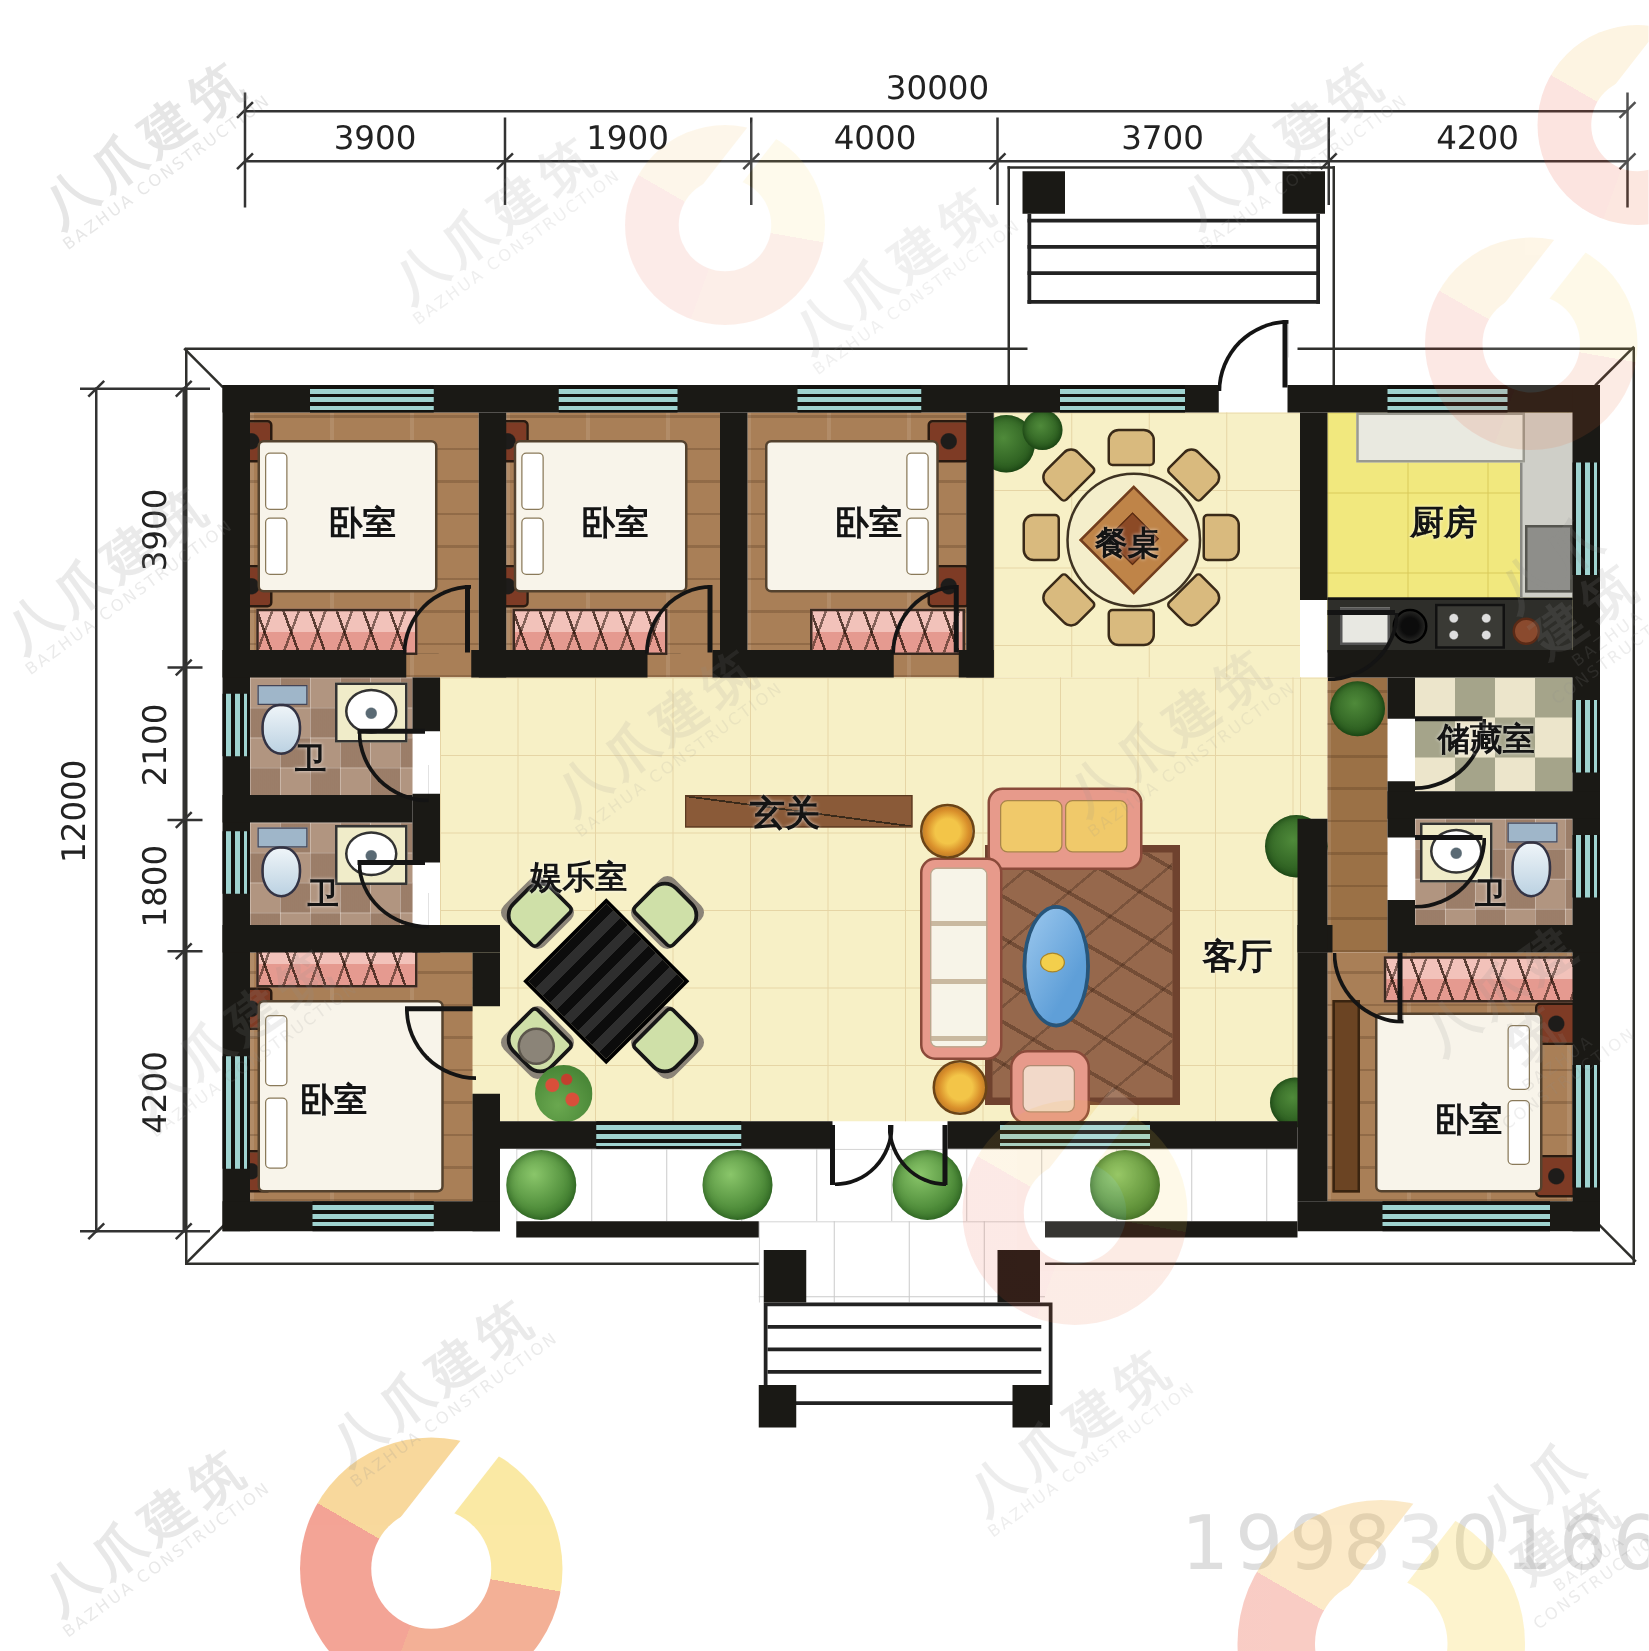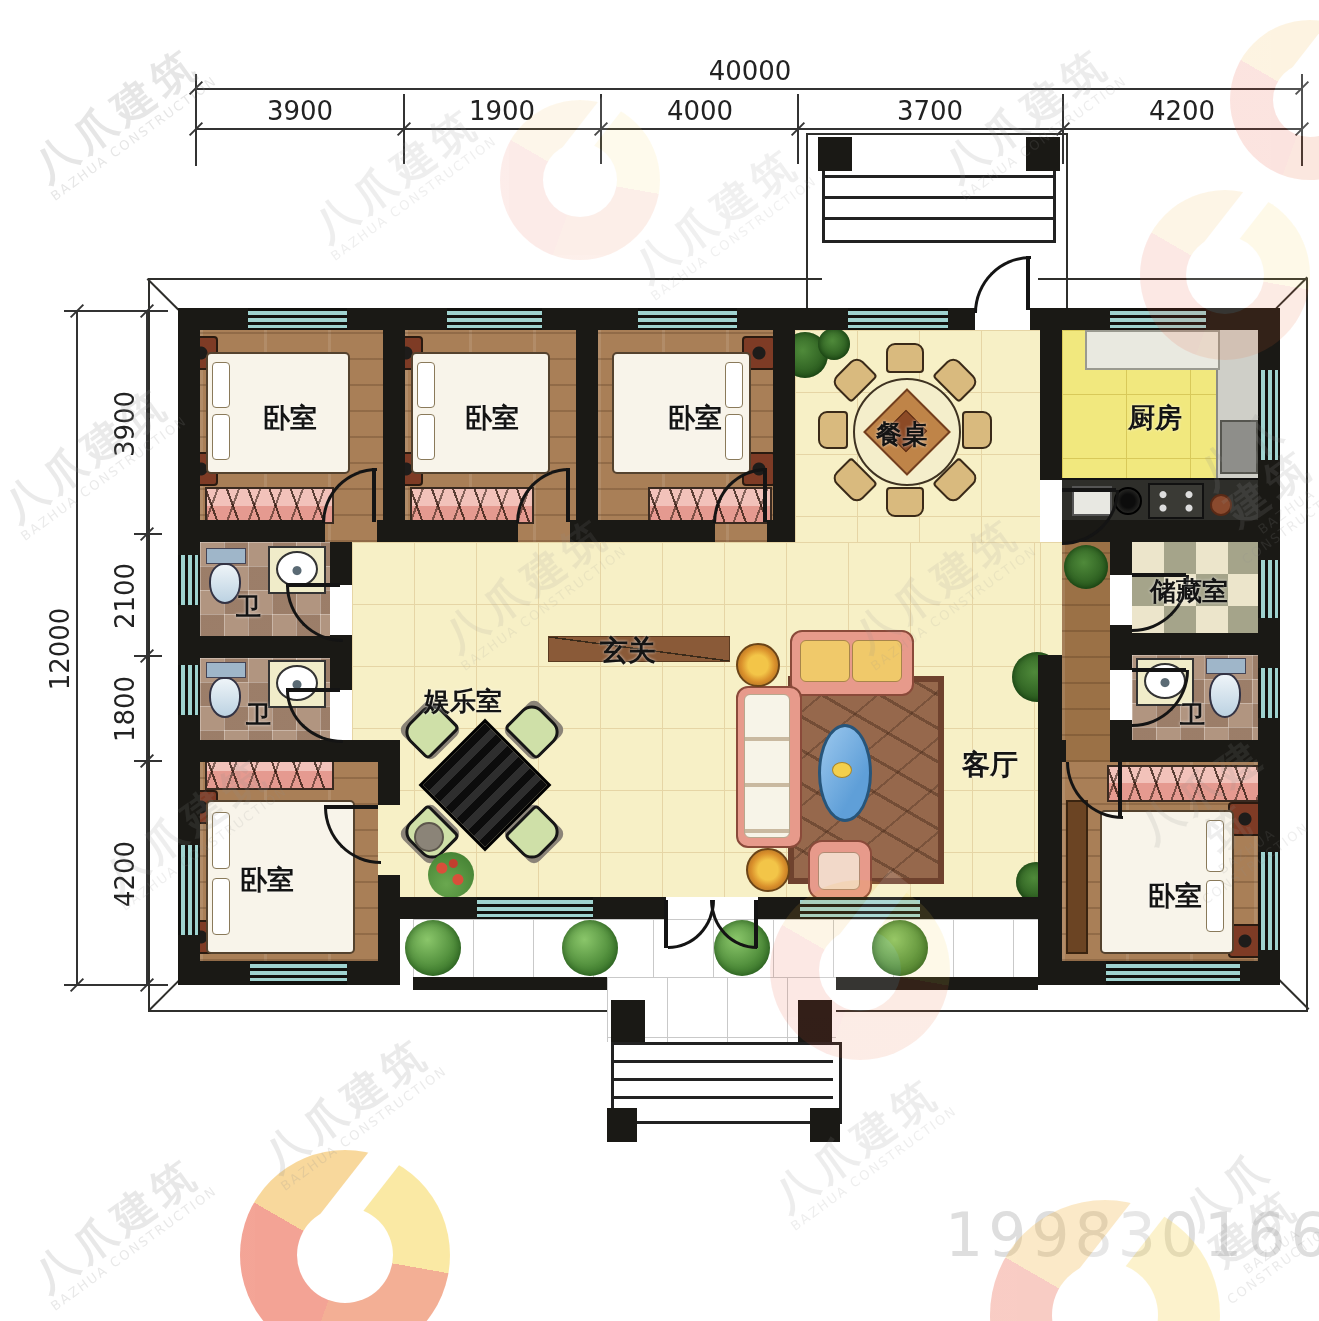--- a/index.html
+++ b/index.html
@@ -353,21 +353,21 @@
   <div class="dim" style="left:797px;top:94px;width:2px;height:70px;"></div>
   <div class="dim" style="left:1062px;top:94px;width:2px;height:70px;"></div>
   <div class="slash" style="left:187px;top:128px;"></div>
   <div class="slash" style="left:395px;top:128px;"></div>
   <div class="slash" style="left:592px;top:128px;"></div>
   <div class="slash" style="left:789px;top:128px;"></div>
   <div class="slash" style="left:1054px;top:128px;"></div>
   <div class="slash" style="left:1293px;top:128px;"></div>
   <div class="slash" style="left:187px;top:87px;"></div>
   <div class="slash" style="left:1293px;top:87px;"></div>
-  <div class="dimtxt" style="left:700px;top:56px;width:100px;">40000</div>
+  <div class="dimtxt" style="left:700px;top:56px;width:100px;">30000</div>
   <div class="dimtxt" style="left:250px;top:96px;width:100px;">3900</div>
   <div class="dimtxt" style="left:452px;top:96px;width:100px;">1900</div>
   <div class="dimtxt" style="left:650px;top:96px;width:100px;">4000</div>
   <div class="dimtxt" style="left:880px;top:96px;width:100px;">3700</div>
   <div class="dimtxt" style="left:1132px;top:96px;width:100px;">4200</div>
 
   <div class="dim" style="left:76px;top:310px;width:2px;height:676px;"></div>
   <div class="dim" style="left:146px;top:310px;width:2px;height:676px;"></div>
   <div class="dim" style="left:64px;top:310px;width:104px;height:2px;"></div>
   <div class="dim" style="left:64px;top:984px;width:104px;height:2px;"></div>

